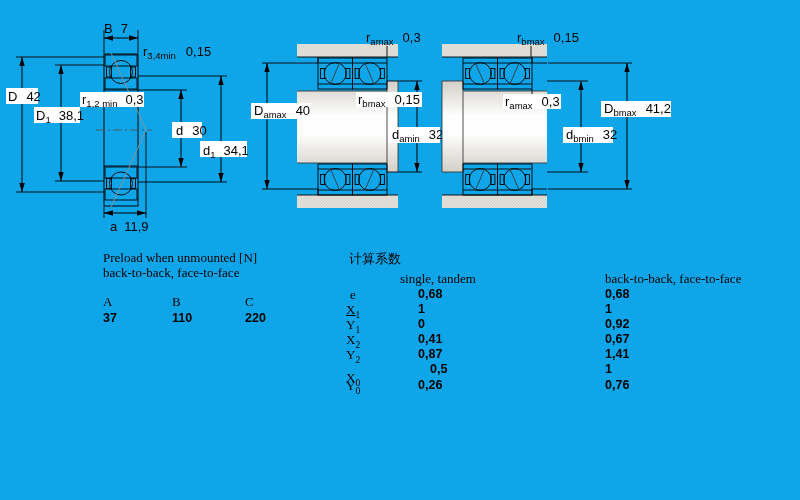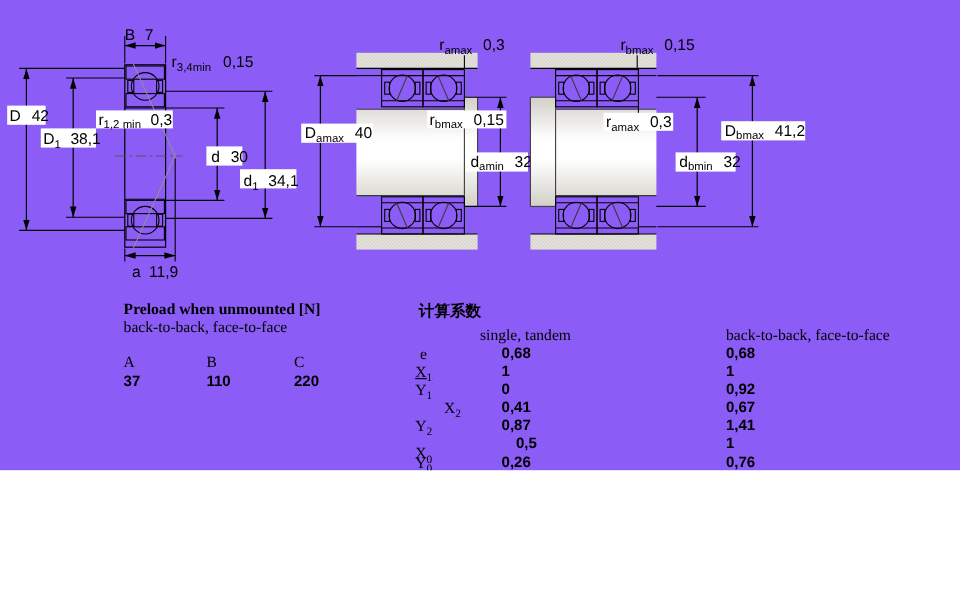--- a/index.html
+++ b/index.html
@@ -1,21 +1,21 @@
 <!DOCTYPE html>
 <html><head>
 <meta charset="utf-8">
 <style>
   html,body{margin:0;padding:0;background:#fff;}
-  #page{position:relative;width:800px;height:392px;background:#8b5cf6;overflow:hidden;
+  #page{position:relative;width:800px;height:500px;background:#0ea5e9;overflow:hidden;
         font-family:"Liberation Sans",sans-serif;color:#000;}
   .abs{position:absolute;white-space:nowrap;}
   .serif{font-family:"Liberation Serif",serif;font-size:13px;}
   .sans{font-family:"Liberation Sans",sans-serif;font-size:12.5px;font-weight:bold;}
-  .bold{font-weight:bold;text-align:center;}
+  .bold{font-weight:normal;text-align:center;}
   svg{position:absolute;left:0;top:0;}
   svg text{font-family:"Liberation Sans",sans-serif;font-size:13px;fill:#000;}
   tspan.tsub{font-size:9.5px;}
   .ln{stroke:#000;stroke-width:1;fill:none;}
   .thin{stroke:#000;stroke-width:0.9;fill:none;}
   .soft{stroke:#3a3a3a;stroke-width:0.9;fill:none;}
   .contact{stroke:#909090;stroke-width:0.9;fill:none;}
   .cl{stroke:#555;stroke-width:0.9;fill:none;stroke-dasharray:9 3 2 3;}
   .whitebg{fill:#ffffff;}
   sub{font-size:9.5px;}
@@ -228,21 +228,21 @@
   <div class="abs sans" style="left:605px;top:287px;">0,68</div>
 
   <div class="abs serif" style="left:346px;top:302px;text-decoration:underline;"><span>X</span><sub>1</sub></div>
   <div class="abs sans" style="left:418px;top:302px;">1</div>
   <div class="abs sans" style="left:605px;top:302px;">1</div>
 
   <div class="abs serif" style="left:346px;top:317px;"><span>Y</span><sub>1</sub></div>
   <div class="abs sans" style="left:418px;top:317px;">0</div>
   <div class="abs sans" style="left:605px;top:317px;">0,92</div>
 
-  <div class="abs serif" style="left:346px;top:332px;margin-left:24px;"><span>X</span><sub>2</sub></div>
+  <div class="abs serif" style="left:346px;top:332px;"><span>X</span><sub>2</sub></div>
   <div class="abs sans" style="left:418px;top:332px;">0,41</div>
   <div class="abs sans" style="left:605px;top:332px;">0,67</div>
 
   <div class="abs serif" style="left:346px;top:347px;"><span>Y</span><sub>2</sub></div>
   <div class="abs sans" style="left:418px;top:347px;">0,87</div>
   <div class="abs sans" style="left:605px;top:347px;">1,41</div>
 
   <div class="abs serif" style="left:346px;top:370px;"><span>X</span><sub>0</sub></div>
   <div class="abs sans" style="left:418px;top:362px;margin-left:12px;">0,5</div>
   <div class="abs sans" style="left:605px;top:362px;">1</div>

